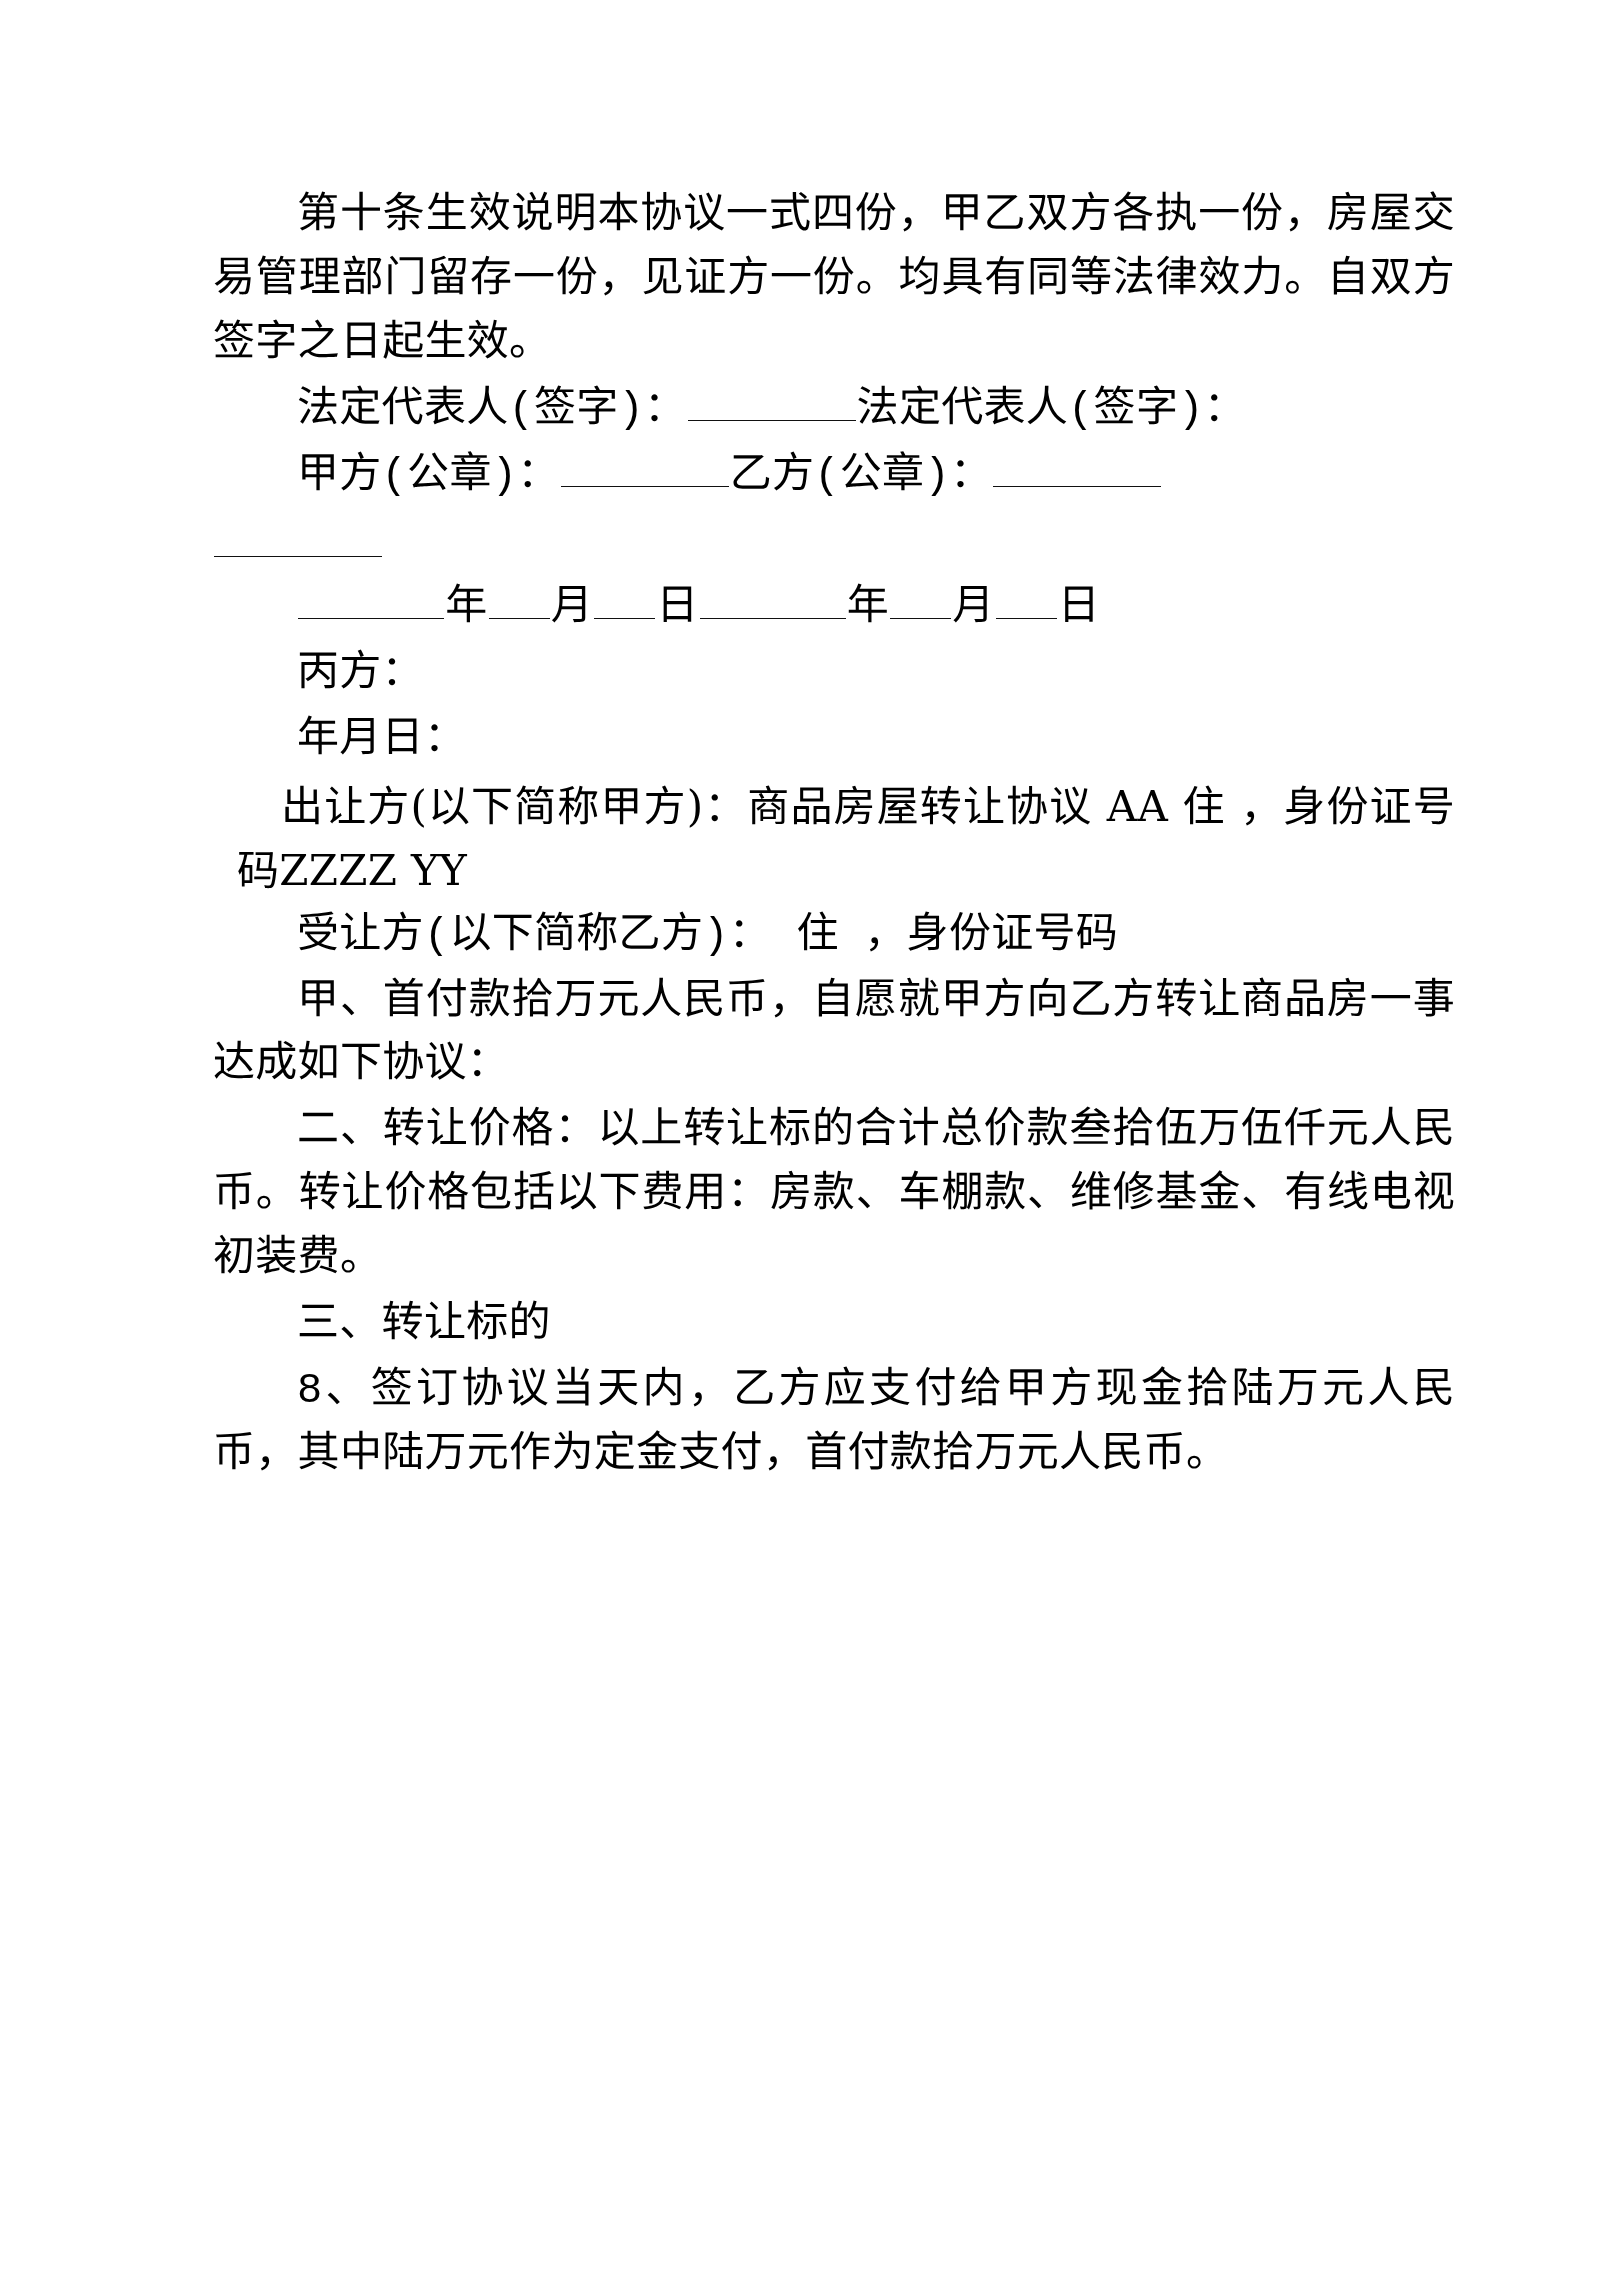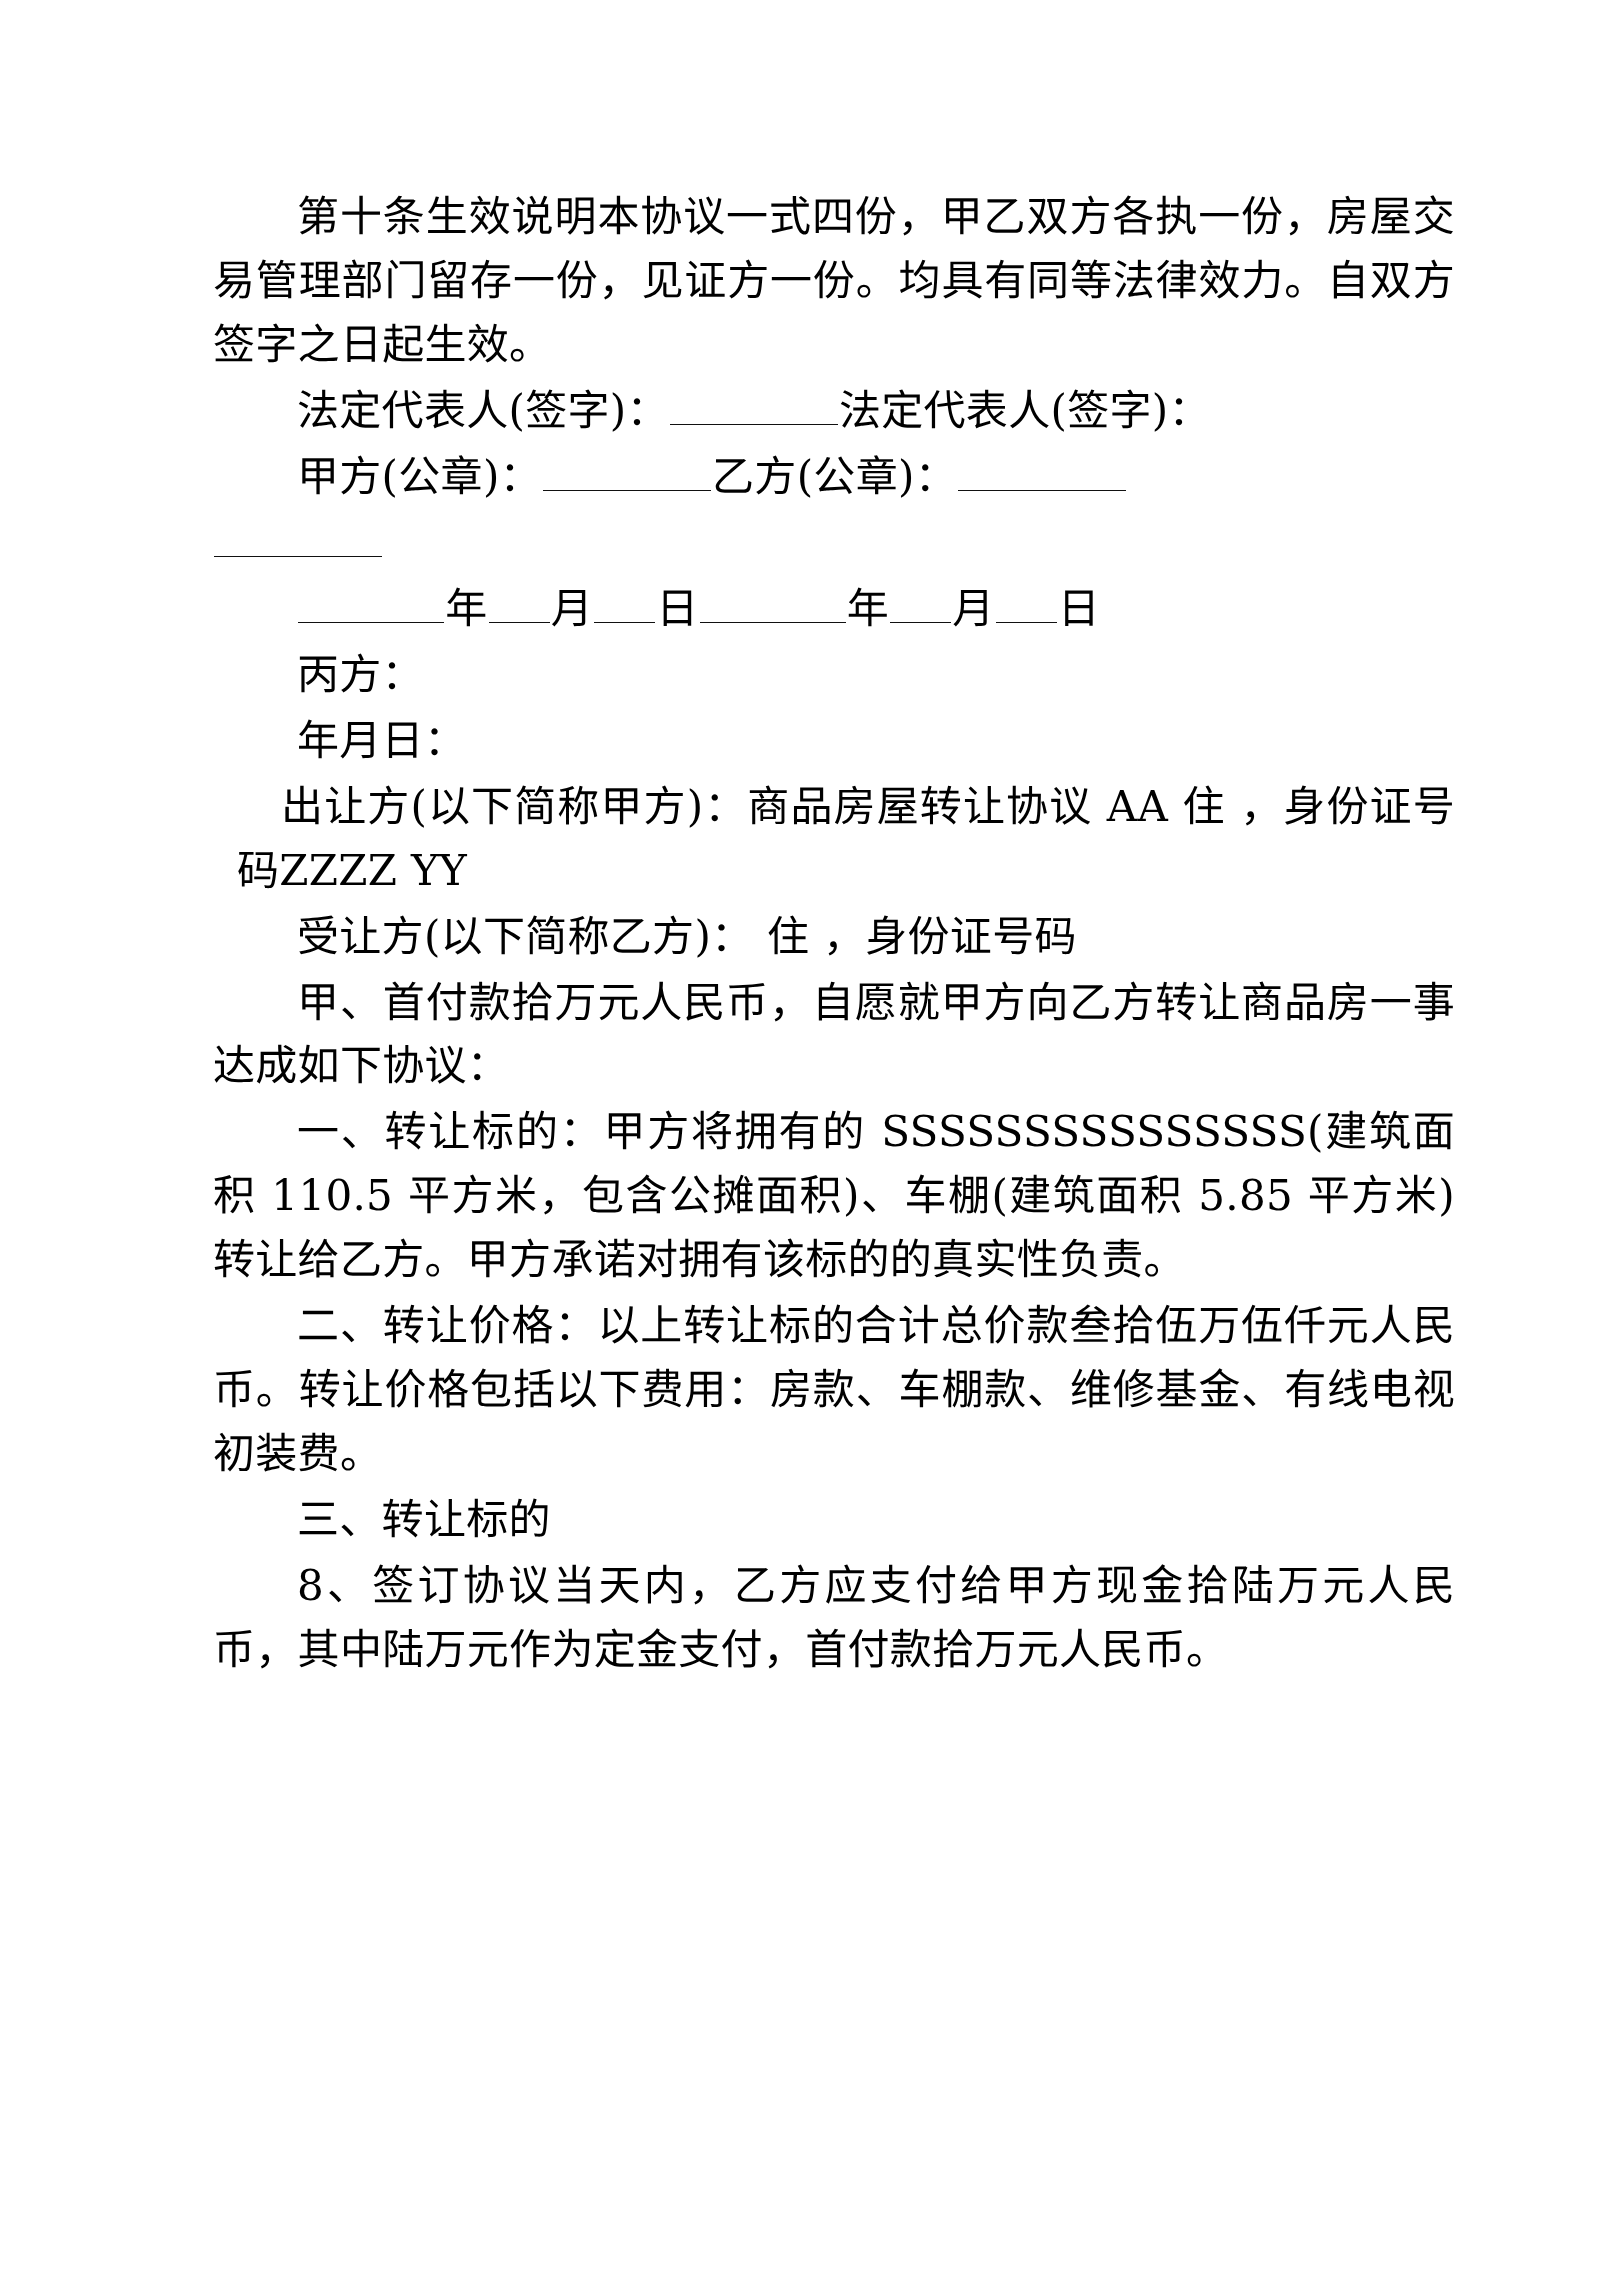--- a/index.html
+++ b/index.html
@@ -25,20 +25,21 @@
     font-size: 42px;
     line-height: 1.52;
     letter-spacing: 0.3px;
     text-align: justify;
   }
   p {
     margin: 0 0 2.2px 0;
   }
   .indent {
     text-indent: 84px;
+    font-family: Liberation Mono, monospace;
   }
   .indent-sm {
     text-indent: 44px;
     margin-left: 24px;
   }
   .noindent {
     text-indent: 0;
   }
   .blank {
     display: inline-block;
@@ -71,21 +72,20 @@
 
     <p class="indent">年月日：</p>
 
 
     <p class="indent-sm">出让方(以下简称甲方)：商品房屋转让协议 AA  住 ，身份证号码ZZZZ  YY</p>
 
     <p class="indent">受让方(以下简称乙方)： 住 ，身份证号码</p>
 
     <p class="indent">甲、首付款拾万元人民币，自愿就甲方向乙方转让商品房一事达成如下协议：</p>
 
-    <p class="indent">一、转让标的：甲方将拥有的 SSSSSSSSSSSSSSS(建筑面积 110.5 平方米，包含公摊面积)、车棚(建筑面积 5.85 平方米)转让给乙方。甲方承诺对拥有该标的的真实性负责。</p>
 
     <p class="indent">二、转让价格：以上转让标的合计总价款叁拾伍万伍仟元人民币。转让价格包括以下费用：房款、车棚款、维修基金、有线电视初装费。</p>
 
     <p class="indent">三、转让标的</p>
 
     <p class="indent">8、签订协议当天内，乙方应支付给甲方现金拾陆万元人民币，其中陆万元作为定金支付，首付款拾万元人民币。</p>
 
   </div>
 </div>
 

